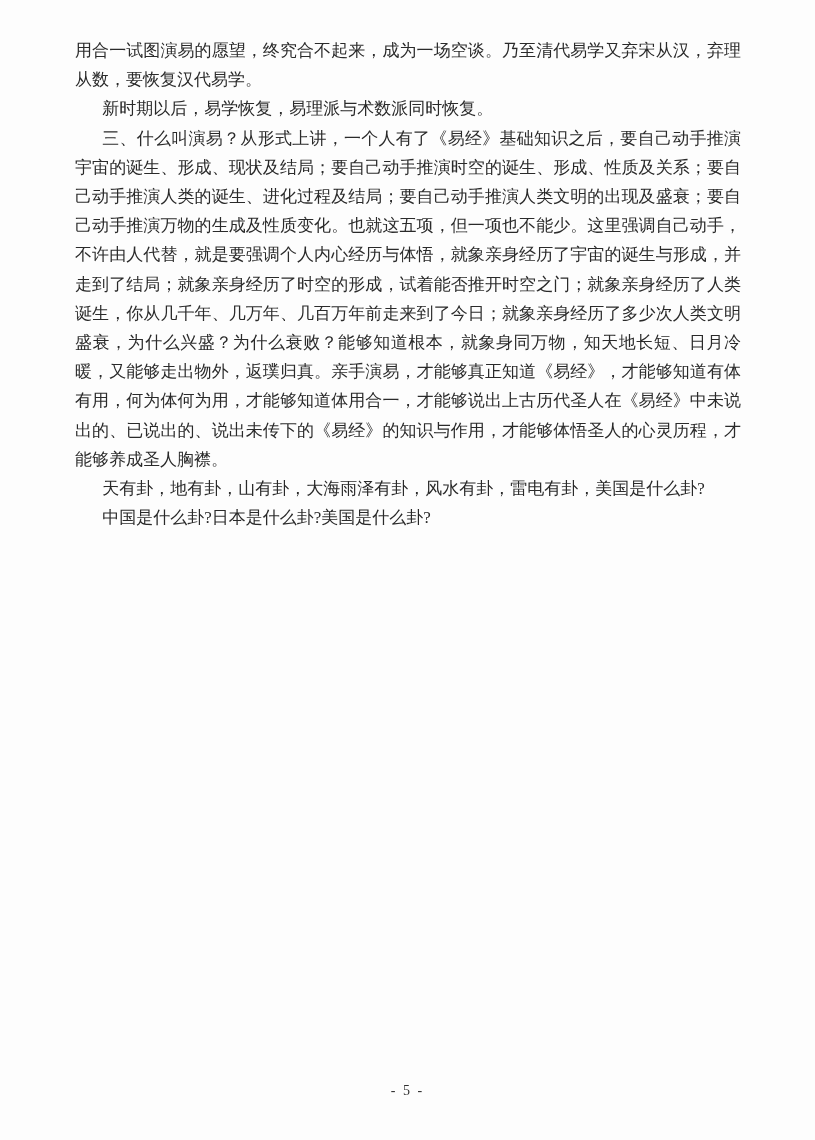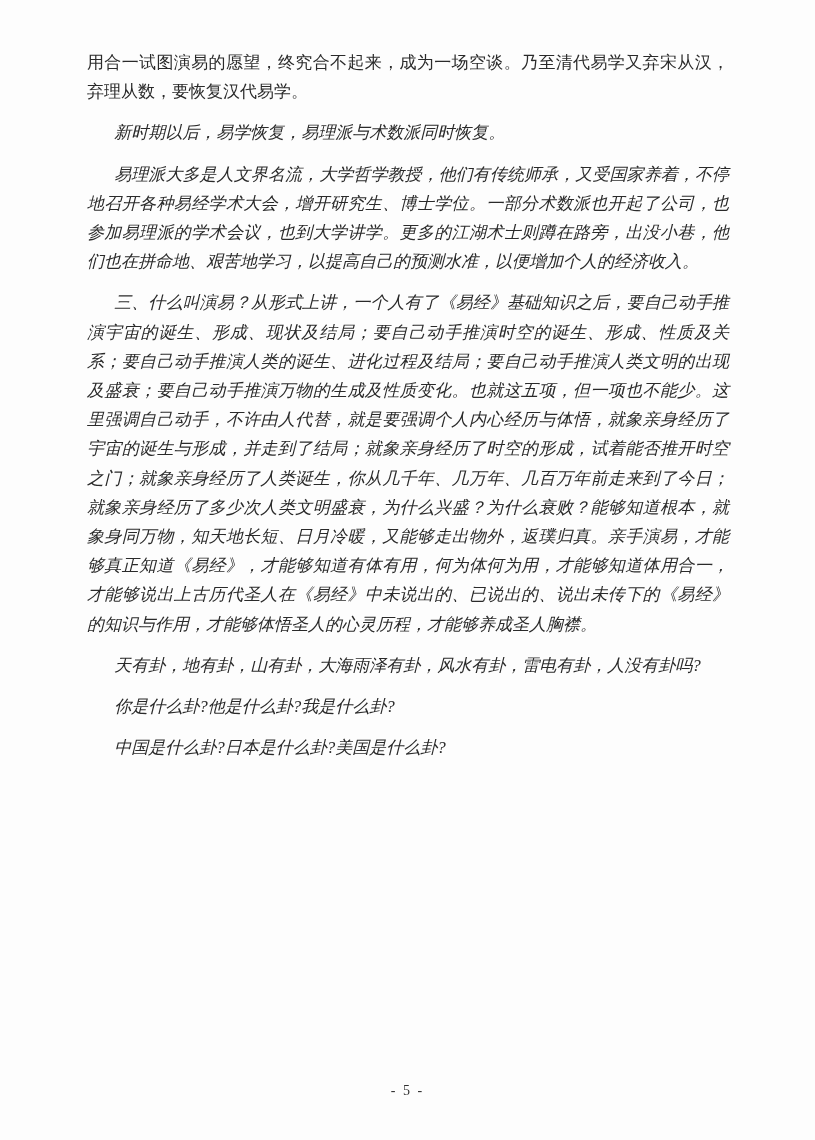--- a/index.html
+++ b/index.html
@@ -21,45 +21,42 @@
     left: 75px;
     top: 36px;
     width: 666px;
     font-size: 17px;
     line-height: 29.2px;
     text-align: justify;
     text-justify: inter-ideograph;
     letter-spacing: 0;
   }
   .body-text p {
-    margin: 12px;
+    margin: 0;
     padding: 0;
   }
   .body-text p.indent {
     text-indent: 1.6em;
-    font-style: italic;
   }
   .page-number {
     position: absolute;
     left: 0;
     top: 1083px;
     width: 815px;
     text-align: center;
     font-size: 14px;
     color: #303030;
     letter-spacing: 2px;
   }
 </style>
 </head>
 <body>
 
 <div class="page">
   <div class="body-text">
       <p class="">用合一试图演易的愿望，终究合不起来，成为一场空谈。乃至清代易学又弃宋从汉，弃理从数，要恢复汉代易学。</p>
       <p class="indent">新时期以后，易学恢复，易理派与术数派同时恢复。</p>
-      <p class="indent">易理派大多是人文界名流，大学哲学教授，他们有传统师承，又受国家养着，不停地召开各种易经学术大会，增开研究生、博士学位。一部分术数派也开起了公司，也参加易理派的学术会议，也到大学讲学。更多的江湖术士则蹲在路旁，出没小巷，他们也在拼命地、艰苦地学习，以提高自己的预测水准，以便增加个人的经济收入。</p>
       <p class="indent">三、什么叫演易？从形式上讲，一个人有了《易经》基础知识之后，要自己动手推演宇宙的诞生、形成、现状及结局；要自己动手推演时空的诞生、形成、性质及关系；要自己动手推演人类的诞生、进化过程及结局；要自己动手推演人类文明的出现及盛衰；要自己动手推演万物的生成及性质变化。也就这五项，但一项也不能少。这里强调自己动手，不许由人代替，就是要强调个人内心经历与体悟，就象亲身经历了宇宙的诞生与形成，并走到了结局；就象亲身经历了时空的形成，试着能否推开时空之门；就象亲身经历了人类诞生，你从几千年、几万年、几百万年前走来到了今日；就象亲身经历了多少次人类文明盛衰，为什么兴盛？为什么衰败？能够知道根本，就象身同万物，知天地长短、日月冷暖，又能够走出物外，返璞归真。亲手演易，才能够真正知道《易经》，才能够知道有体有用，何为体何为用，才能够知道体用合一，才能够说出上古历代圣人在《易经》中未说出的、已说出的、说出未传下的《易经》的知识与作用，才能够体悟圣人的心灵历程，才能够养成圣人胸襟。</p>
-      <p class="indent">天有卦，地有卦，山有卦，大海雨泽有卦，风水有卦，雷电有卦，人没有卦吗?</p>
-      <p class="indent">你是什么卦?他是什么卦?我是什么卦?</p>
+      <p class="indent">天有卦，地有卦，山有卦，大海雨泽有卦，风水有卦，雷电有卦，美国是什么卦?</p>
       <p class="indent">中国是什么卦?日本是什么卦?美国是什么卦?</p>
     </div>
   <div class="page-number">- 5 -</div>
 </div>
 
 </body></html>

